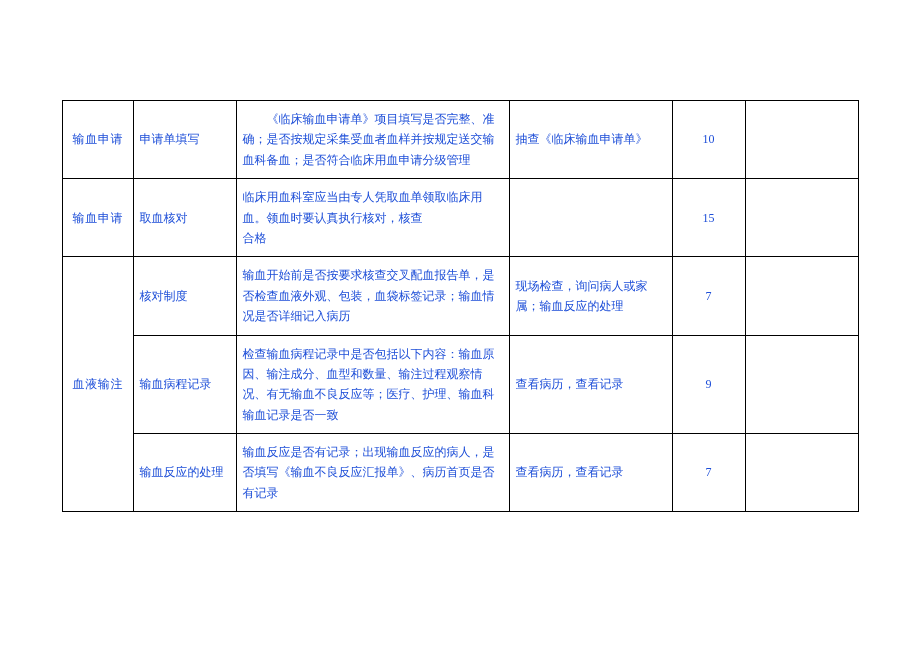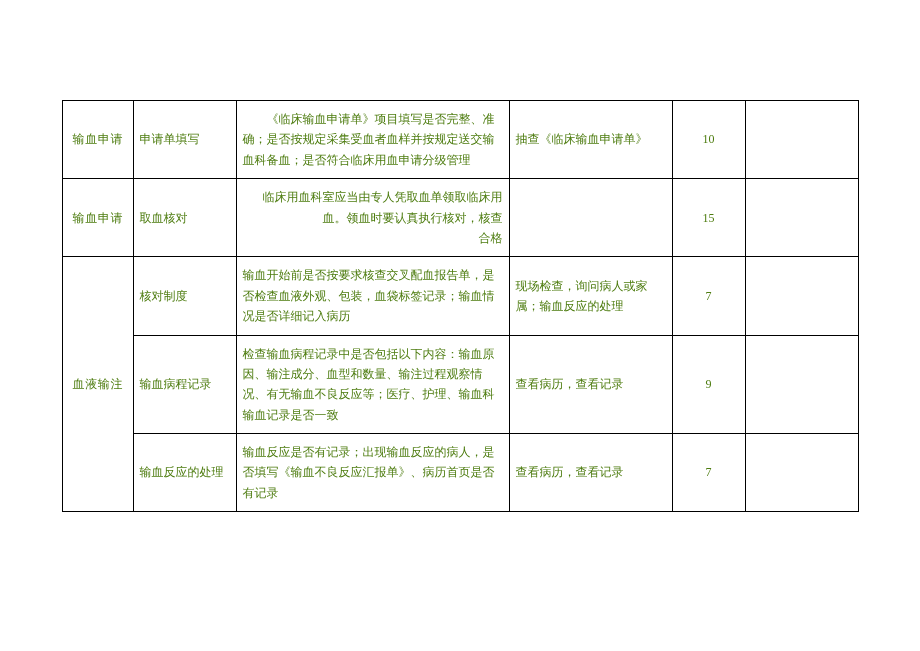--- a/index.html
+++ b/index.html
@@ -18,21 +18,21 @@
     table {
       border-collapse: collapse;
       width: 770px;
       table-layout: fixed;
     }
     td {
       border: 1px solid #000;
       padding: 8px 6px;
       font-size: 12px;
       line-height: 1.7;
-      color: #4d7c0f;
+      color: #1d4ed8;
       vertical-align: middle;
       word-break: break-all;
     }
     .col1 {
       width: 50px;
       text-align: justify;
       text-align-last: justify;
       padding-left: 10px;
       padding-right: 10px;
     }
@@ -72,21 +72,21 @@
     <td class="col3">
           <span class="indent">《临床输血申请单》项目填写是否完整、准确；是否按规定采集受血者血样并按规定送交输血科备血；是否符合临床用血申请分级管理</span>
         </td>
     <td class="col4">抽查《临床输血申请单》</td>
     <td class="col5">10</td>
     <td class="col6"></td>
   </tr>
   <tr>
     <td class="col1">输血申请</td>
     <td class="col2">取血核对</td>
-    <td class="col3" style="white-space: pre-line; text-align: right;">临床用血科室应当由专人凭取血单领取临床用血。领血时要认真执行核对，核查
+    <td class="col3" style="white-space: pre-line;">临床用血科室应当由专人凭取血单领取临床用血。领血时要认真执行核对，核查
 合格</td>
     <td class="col4"></td>
     <td class="col5">15</td>
     <td class="col6"></td>
   </tr>
   <tr>
     <td class="col1" rowspan="3">血液输注</td>
     <td class="col2">核对制度</td>
     <td class="col3">输血开始前是否按要求核查交叉配血报告单，是否检查血液外观、包装，血袋标签记录；输血情况是否详细记入病历</td>
     <td class="col4">现场检查，询问病人或家属；输血反应的处理</td>

